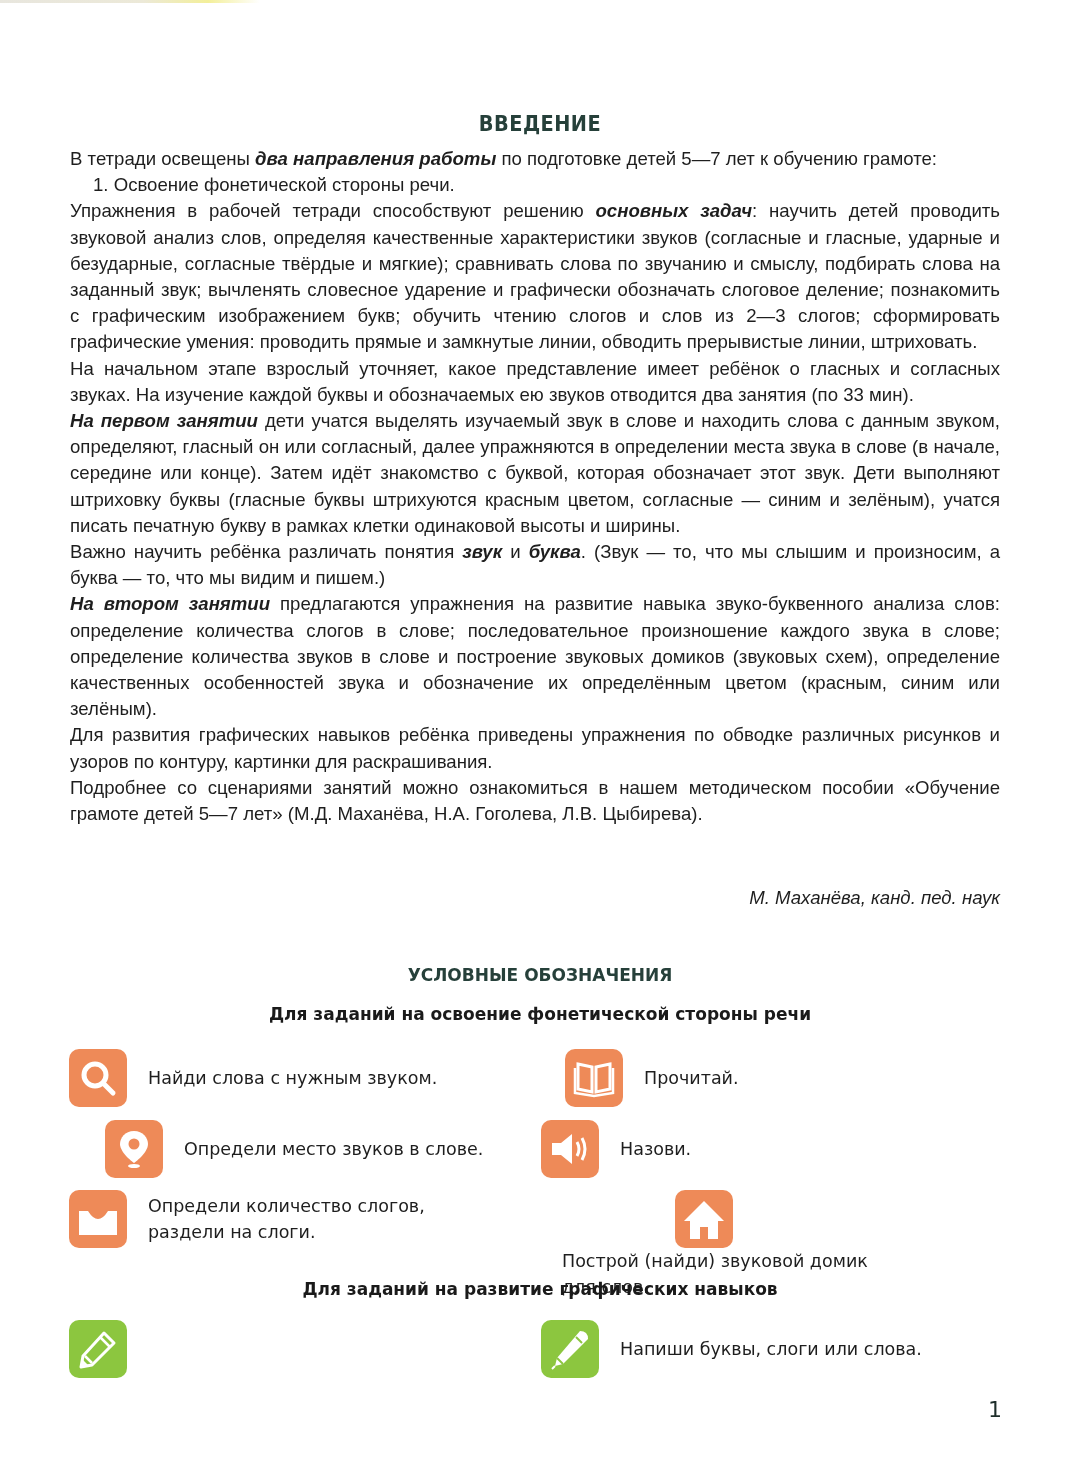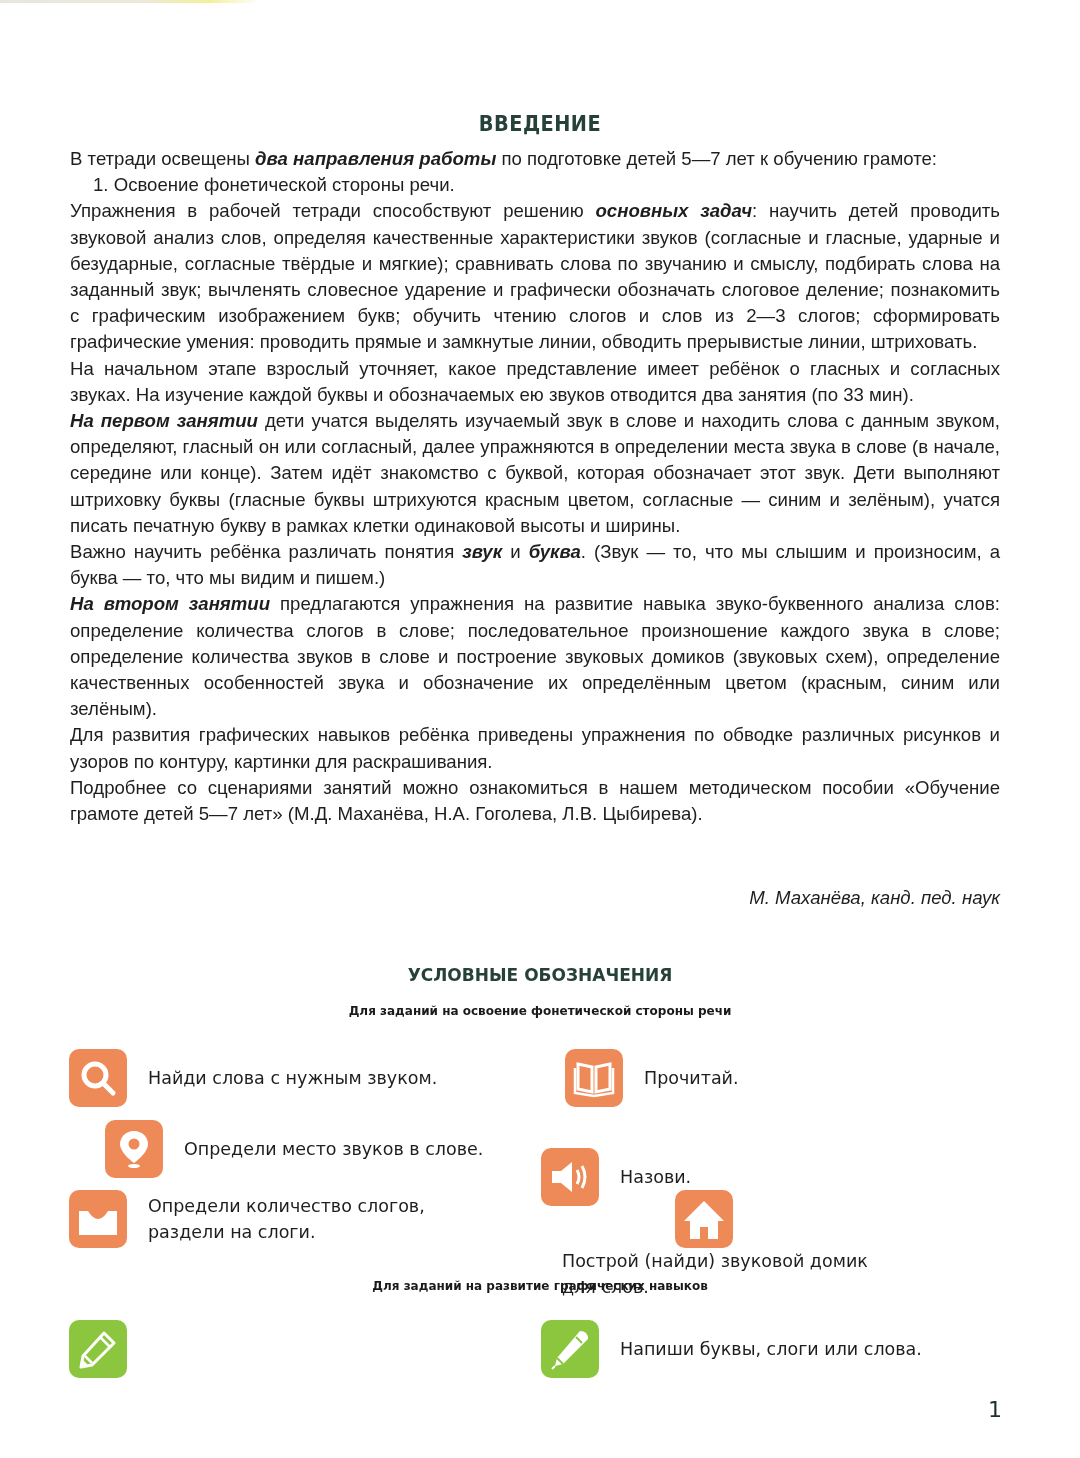--- a/index.html
+++ b/index.html
@@ -27,21 +27,21 @@
       position: absolute; right: 80px; top: 887px;
       font-style: italic; font-size: 18.6px; color: #1e1e1e;
     }
     .legend-title {
       position: absolute; left: 0; right: 0; top: 965px; text-align: center;
       font-family: "DejaVu Sans", sans-serif; font-weight: bold; font-size: 17px;
       color: #26403a;
     }
     .legend-sub {
       position: absolute; left: 0; right: 0; text-align: center;
-      font-family: "DejaVu Sans", sans-serif; font-weight: bold; font-size: 12px;
+      font-family: "DejaVu Sans", sans-serif; font-weight: bold; font-size: 17px;
       color: #1a1a1a;
     }
     .legend-sub.s1 { top: 1004px; }
     .legend-sub.s2 { top: 1279px; }
     .legend-item {
       position: absolute; display: flex; align-items: center;
     }
     .icon-box {
       width: 58px; height: 58px; border-radius: 10px; flex: 0 0 58px;
       display: flex; align-items: center; justify-content: center;
@@ -107,21 +107,21 @@
   <div class="icon-box orange">
     <svg viewBox="0 0 44 44">
         <path d="M22 4 C13 4 8 11 8 17 C8 26 22 36 22 36 C22 36 36 26 36 17 C36 11 31 4 22 4 Z" fill="#fff"></path>
         <circle cx="22" cy="17" r="5.5" fill="#ee8a58"></circle>
         <ellipse cx="22" cy="39" rx="6" ry="2" fill="#fff"></ellipse>
       </svg>
   </div>
   <span class="legend-label">Определи место звуков в слове.</span>
 </div>
 
-<div class="legend-item" style="left:541px; top:1148px;">
+<div class="legend-item" style="left:541px; top:1120px;">
   <div class="icon-box orange">
     <svg viewBox="0 0 44 44">
         <path d="M4 16 L13 16 L24 7 L24 37 L13 28 L4 28 Z" fill="#fff"></path>
         <path d="M29 15 Q33 22 29 29" fill="none" stroke="#fff" stroke-width="3"></path>
         <path d="M34 11 Q40 22 34 33" fill="none" stroke="#fff" stroke-width="3"></path>
       </svg>
   </div>
   <span class="legend-label">Назови.</span>
 </div>
 

